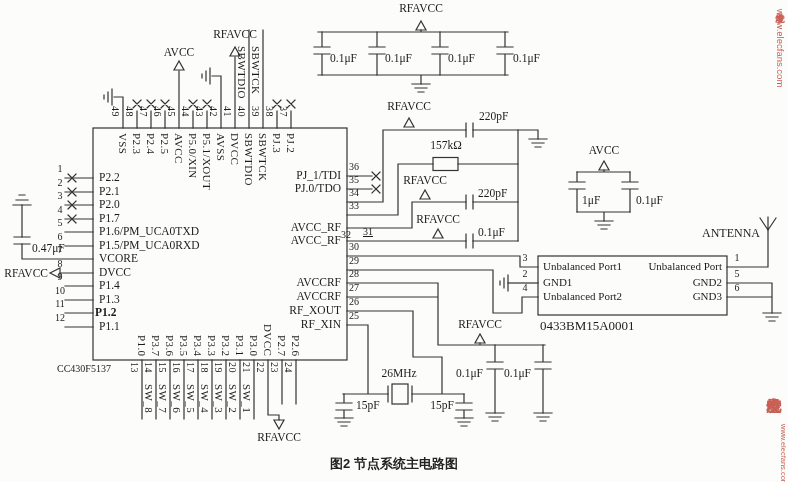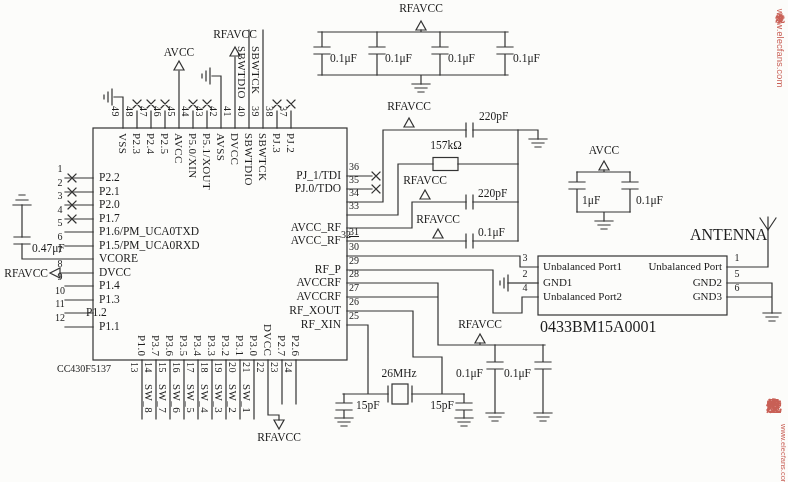--- a/index.html
+++ b/index.html
@@ -129,41 +129,41 @@
   <div class="lbl ctr" style="left:391px;top:2px;width:60px">RFAVCC</div>
   <div class="lbl ctr" style="left:205px;top:28px;width:60px">RFAVCC</div>
   <div class="lbl ctr" style="left:379px;top:100px;width:60px">RFAVCC</div>
   <div class="lbl ctr" style="left:395px;top:174px;width:60px">RFAVCC</div>
   <div class="lbl ctr" style="left:408px;top:213px;width:60px">RFAVCC</div>
   <div class="lbl ctr" style="left:450px;top:318px;width:60px">RFAVCC</div>
   <div class="lbl ctr" style="left:249px;top:431px;width:60px">RFAVCC</div>
   <div class="lbl rt" style="left:0px;top:267px;width:48px">RFAVCC</div>
   <div class="lbl ctr" style="left:154px;top:46px;width:50px">AVCC</div>
   <div class="lbl ctr" style="left:579px;top:144px;width:50px">AVCC</div>
-  <div class="lbl rt" style="left:690px;top:227px;width:70px;font-size:16px">ANTENNA</div>
+  <div class="lbl rt" style="left:690px;top:227px;width:70px;font-size:12px">ANTENNA</div>
 
   <div class="lbl" style="left:32px;top:242px">0.47μF</div>
   <div class="lbl" style="left:330px;top:52px">0.1μF</div>
   <div class="lbl" style="left:385px;top:52px">0.1μF</div>
   <div class="lbl" style="left:448px;top:52px">0.1μF</div>
   <div class="lbl" style="left:513px;top:52px">0.1μF</div>
   <div class="lbl ctr" style="left:419px;top:139px;width:54px">157kΩ</div>
   <div class="lbl" style="left:479px;top:110px">220pF</div>
   <div class="lbl" style="left:478px;top:187px">220pF</div>
   <div class="lbl" style="left:478px;top:226px">0.1μF</div>
   <div class="lbl ctr" style="left:370px;top:367px;width:58px">26MHz</div>
   <div class="lbl" style="left:356px;top:399px">15pF</div>
   <div class="lbl rt" style="left:420px;top:399px;width:34px">15pF</div>
   <div class="lbl rt" style="left:449px;top:367px;width:34px">0.1μF</div>
   <div class="lbl rt" style="left:497px;top:367px;width:34px">0.1μF</div>
   <div class="lbl" style="left:582px;top:194px">1μF</div>
   <div class="lbl" style="left:636px;top:194px">0.1μF</div>
 
   <div class="lbl chipname" style="left:57px;top:364px">CC430F5137</div>
-  <div class="lbl" style="left:540px;top:319px;font-size:16px">0433BM15A0001</div>
+  <div class="lbl" style="left:540px;top:319px;font-size:13px">0433BM15A0001</div>
 <div class="lbl ctr num" style="left: 46px; top: 164px; width: 28px;">1</div>
       <div class="lbl " style="left: 99px; top: 171px;">P2.2</div>
       <div class="lbl ctr num" style="left: 46px; top: 178px; width: 28px;">2</div>
       <div class="lbl " style="left: 99px; top: 185px;">P2.1</div>
       <div class="lbl ctr num" style="left: 46px; top: 191px; width: 28px;">3</div>
       <div class="lbl " style="left: 99px; top: 198px;">P2.0</div>
       <div class="lbl ctr num" style="left: 46px; top: 205px; width: 28px;">4</div>
       <div class="lbl " style="left: 99px; top: 212px;">P1.7</div>
       <div class="lbl ctr num" style="left: 46px; top: 218px; width: 28px;">5</div>
       <div class="lbl " style="left: 99px; top: 225px;">P1.6/PM_UCA0TXD</div>
@@ -171,21 +171,21 @@
       <div class="lbl " style="left: 99px; top: 239px;">P1.5/PM_UCA0RXD</div>
       <div class="lbl ctr num" style="left: 46px; top: 245px; width: 28px;">7</div>
       <div class="lbl " style="left: 99px; top: 252px;">VCORE</div>
       <div class="lbl ctr num" style="left: 46px; top: 259px; width: 28px;">8</div>
       <div class="lbl " style="left: 99px; top: 266px;">DVCC</div>
       <div class="lbl ctr num" style="left: 46px; top: 272px; width: 28px;">9</div>
       <div class="lbl " style="left: 99px; top: 279px;">P1.4</div>
       <div class="lbl ctr num" style="left: 46px; top: 286px; width: 28px;">10</div>
       <div class="lbl " style="left: 99px; top: 293px;">P1.3</div>
       <div class="lbl ctr num" style="left: 46px; top: 299px; width: 28px;">11</div>
-      <div class="lbl " style="left: 86px; top: 306px;">P1.2</div>
+      <div class="lbl " style="left: 95px; top: 306px; font-weight: bold;">P1.2</div>
       <div class="lbl ctr num" style="left: 46px; top: 313px; width: 28px;">12</div>
       <div class="lbl " style="left: 99px; top: 320px;">P1.1</div>
       <div class="lbl vl num" style="left: 109px; top: 106px;">49</div>
       <div class="lbl vl sm" style="left: 116px; top: 133px;">VSS</div>
       <div class="lbl vl num" style="left: 123px; top: 106px;">48</div>
       <div class="lbl vl sm" style="left: 130px; top: 133px;">P2.3</div>
       <div class="lbl vl num" style="left: 137px; top: 106px;">47</div>
       <div class="lbl vl sm" style="left: 144px; top: 133px;">P2.4</div>
       <div class="lbl vl num" style="left: 151px; top: 106px;">46</div>
       <div class="lbl vl sm" style="left: 158px; top: 133px;">P2.5</div>
@@ -210,25 +210,24 @@
       <div class="lbl vl num" style="left: 277px; top: 106px;">37</div>
       <div class="lbl vl sm" style="left: 284px; top: 133px;">PJ.2</div>
       <div class="lbl num" style="left: 349px; top: 162px; width: 22px;">36</div>
       <div class="lbl rt" style="left: 215px; top: 169px; width: 126px;">PJ_1/TDI</div>
       <div class="lbl num" style="left: 349px; top: 175px; width: 22px;">35</div>
       <div class="lbl rt" style="left: 215px; top: 182px; width: 126px;">PJ.0/TDO</div>
       <div class="lbl num" style="left: 349px; top: 188px; width: 22px;">34</div>
       <div class="lbl num" style="left: 349px; top: 201px; width: 22px;">33</div>
       <div class="lbl num" style="left: 341px; top: 214px; width: 22px; margin-top: 16px;">32</div>
       <div class="lbl rt" style="left: 215px; top: 221px; width: 126px;">AVCC_RF</div>
-      <div class="lbl num" style="left: 349px; top: 227px; width: 22px; text-decoration: underline;">31</div>
+      <div class="lbl num" style="left: 363px; top: 227px; width: 22px; text-decoration: underline;">31</div>
       <div class="lbl rt" style="left: 215px; top: 234px; width: 126px;">AVCC_RF</div>
       <div class="lbl num" style="left: 349px; top: 242px; width: 22px;">30</div>
       <div class="lbl num" style="left: 349px; top: 256px; width: 22px;">29</div>
-      <div class="lbl rt" style="left: 215px; top: 263px; width: 126px;">RF_P</div>
       <div class="lbl num" style="left: 349px; top: 269px; width: 22px;">28</div>
       <div class="lbl rt" style="left: 215px; top: 276px; width: 126px;">AVCCRF</div>
       <div class="lbl num" style="left: 349px; top: 283px; width: 22px;">27</div>
       <div class="lbl rt" style="left: 215px; top: 290px; width: 126px;">AVCCRF</div>
       <div class="lbl num" style="left: 349px; top: 297px; width: 22px;">26</div>
       <div class="lbl rt" style="left: 215px; top: 304px; width: 126px;">RF_XOUT</div>
       <div class="lbl num" style="left: 349px; top: 311px; width: 22px;">25</div>
       <div class="lbl rt" style="left: 215px; top: 318px; width: 126px;">RF_XIN</div>
       <div class="lbl vl num" style="left: 128px; top: 362px;">13</div>
       <div class="lbl vl sm" style="left: 135px; bottom: 126px;">P1.0</div>
@@ -269,18 +268,19 @@
       <div class="lbl ctr num" style="left: 517px; top: 283px; width: 16px;">4</div>
       <div class="lbl sm" style="left: 543px; top: 291px;">Unbalanced Port2</div>
       <div class="lbl ctr num" style="left: 729px; top: 253px; width: 16px;">1</div>
       <div class="lbl rt sm" style="left: 590px; top: 261px; width: 132px;">Unbalanced Port</div>
       <div class="lbl ctr num" style="left: 729px; top: 269px; width: 16px;">5</div>
       <div class="lbl rt sm" style="left: 590px; top: 277px; width: 132px;">GND2</div>
       <div class="lbl ctr num" style="left: 729px; top: 283px; width: 16px;">6</div>
       <div class="lbl rt sm" style="left: 590px; top: 291px; width: 132px;">GND3</div>
     </div>
 
+<div class="lbl caption ctr" style="left:0;top:457px;width:788px">图2  节点系统主电路图</div>
 
 <div class="wm wm-top"><span>电子发烧友</span> <span>www.elecfans.com</span></div>
 <div class="wm wm-brand">电子发烧友</div>
 <div class="wm wm-site">www.elecfans.com</div>
 
 </div>
 
 </body></html>

